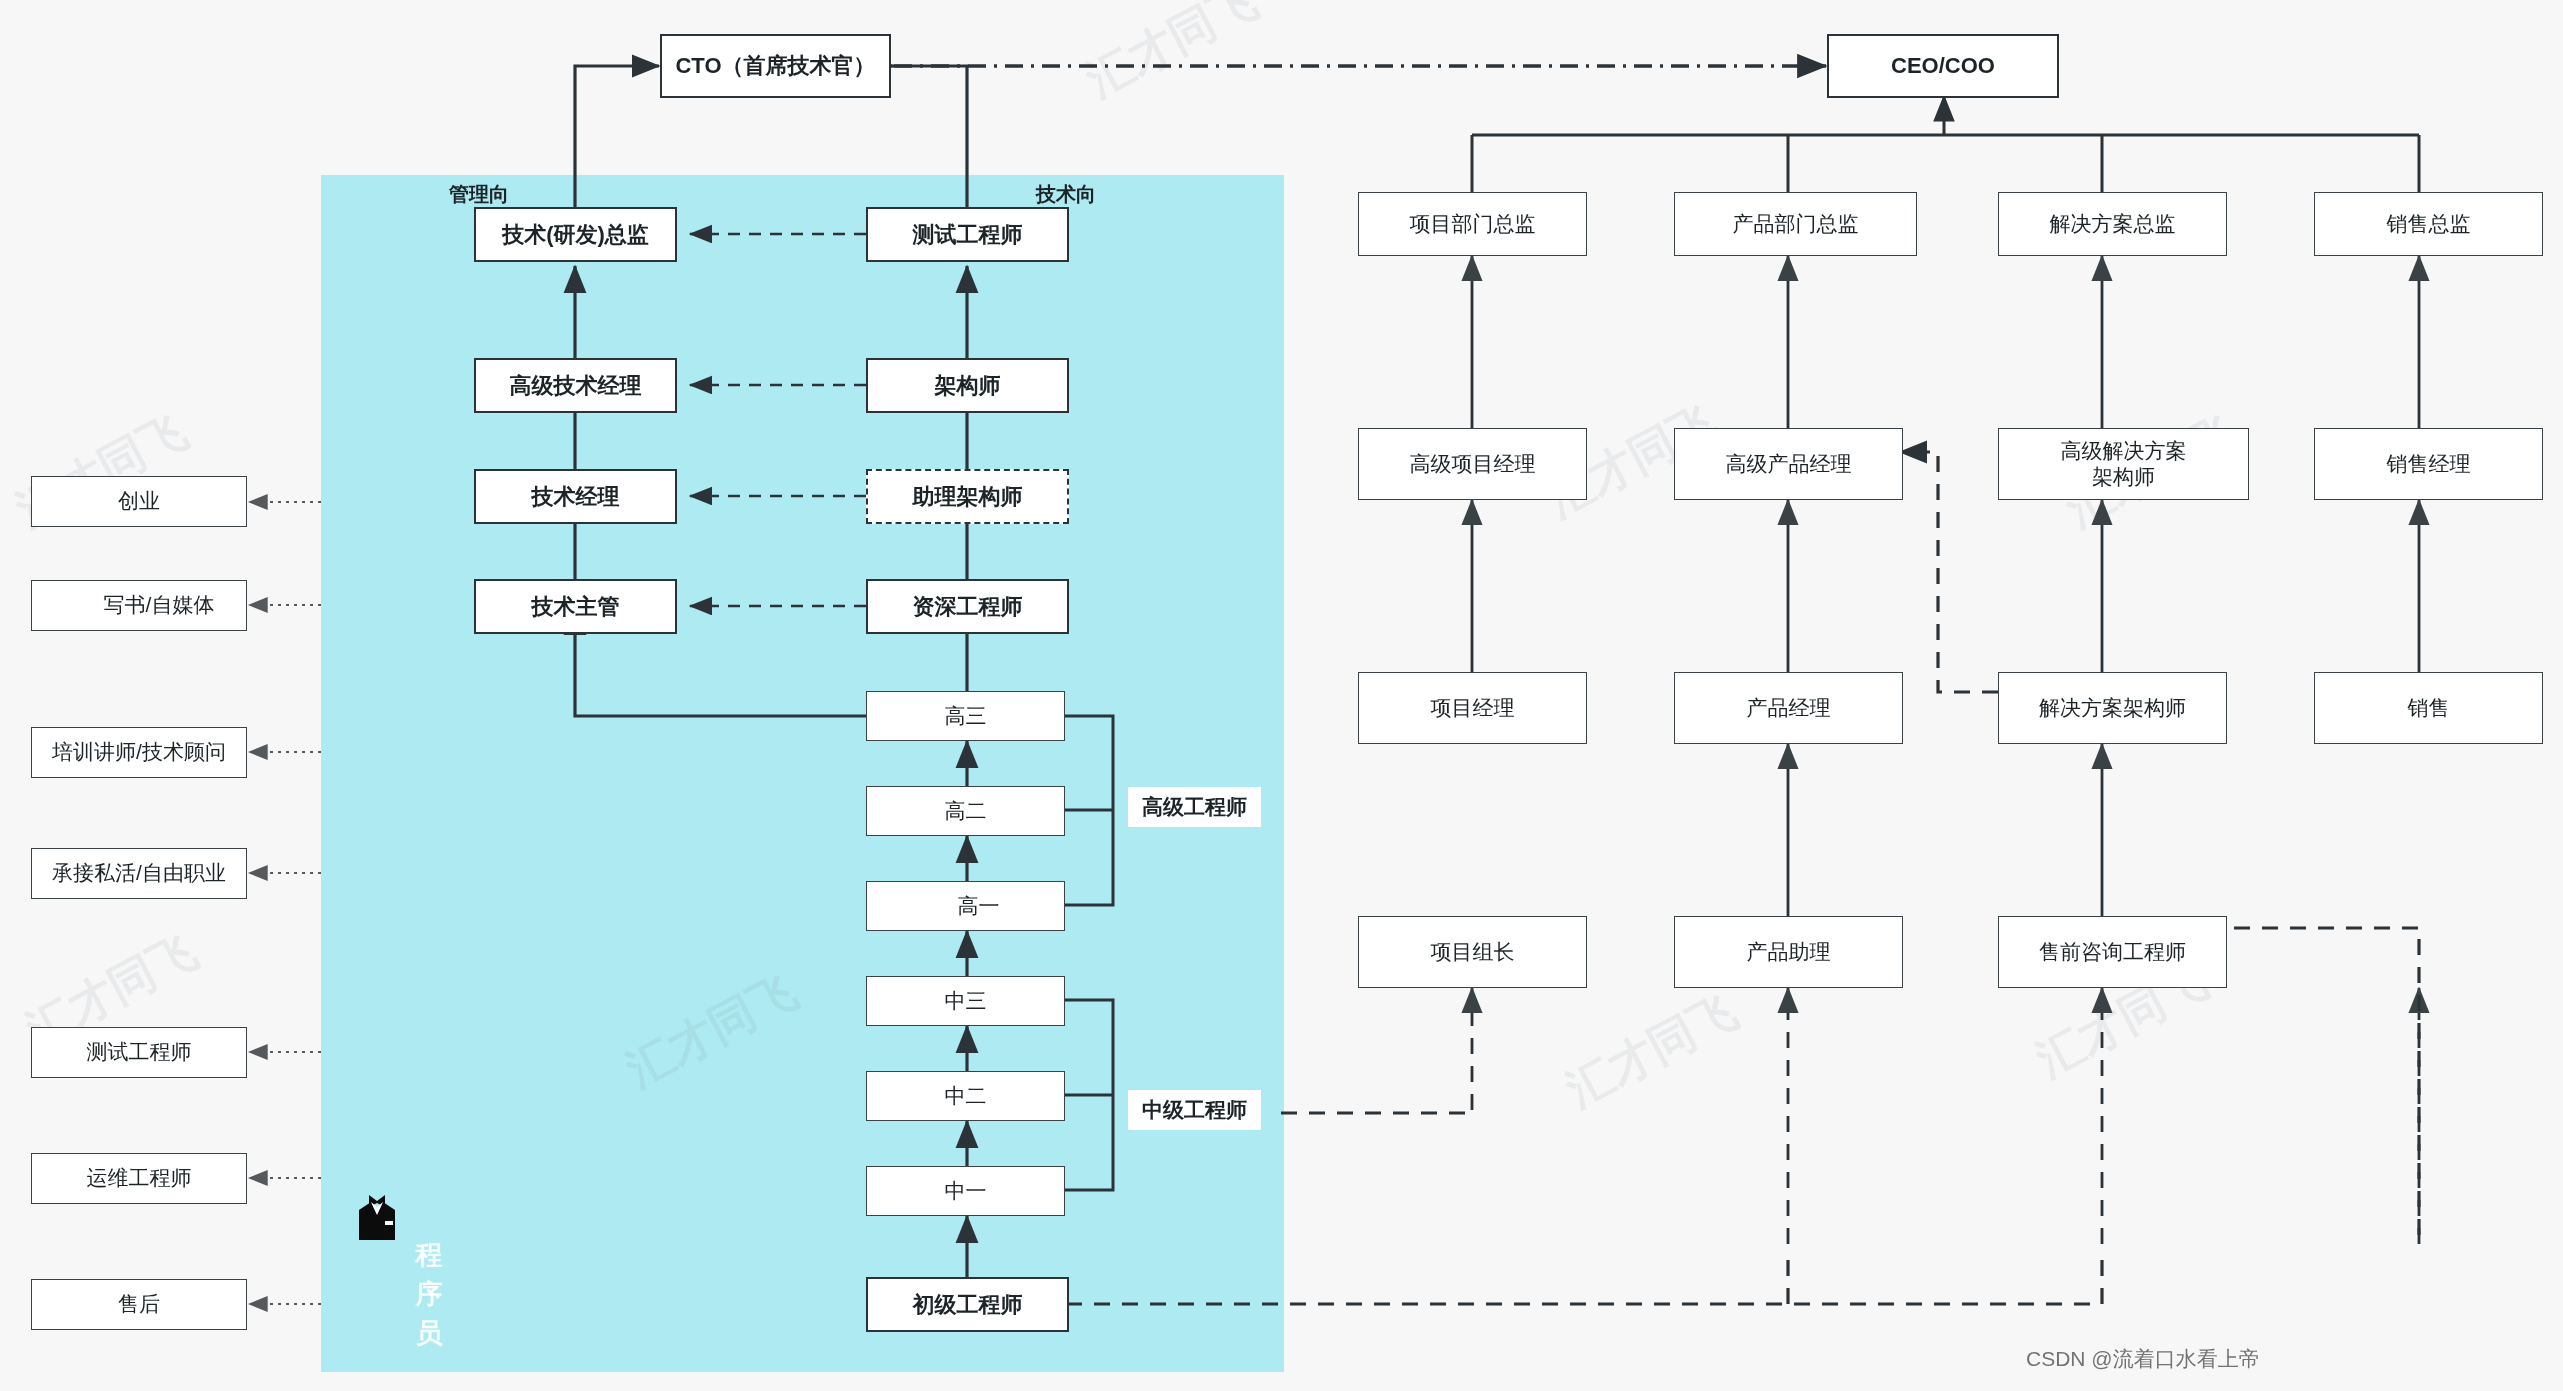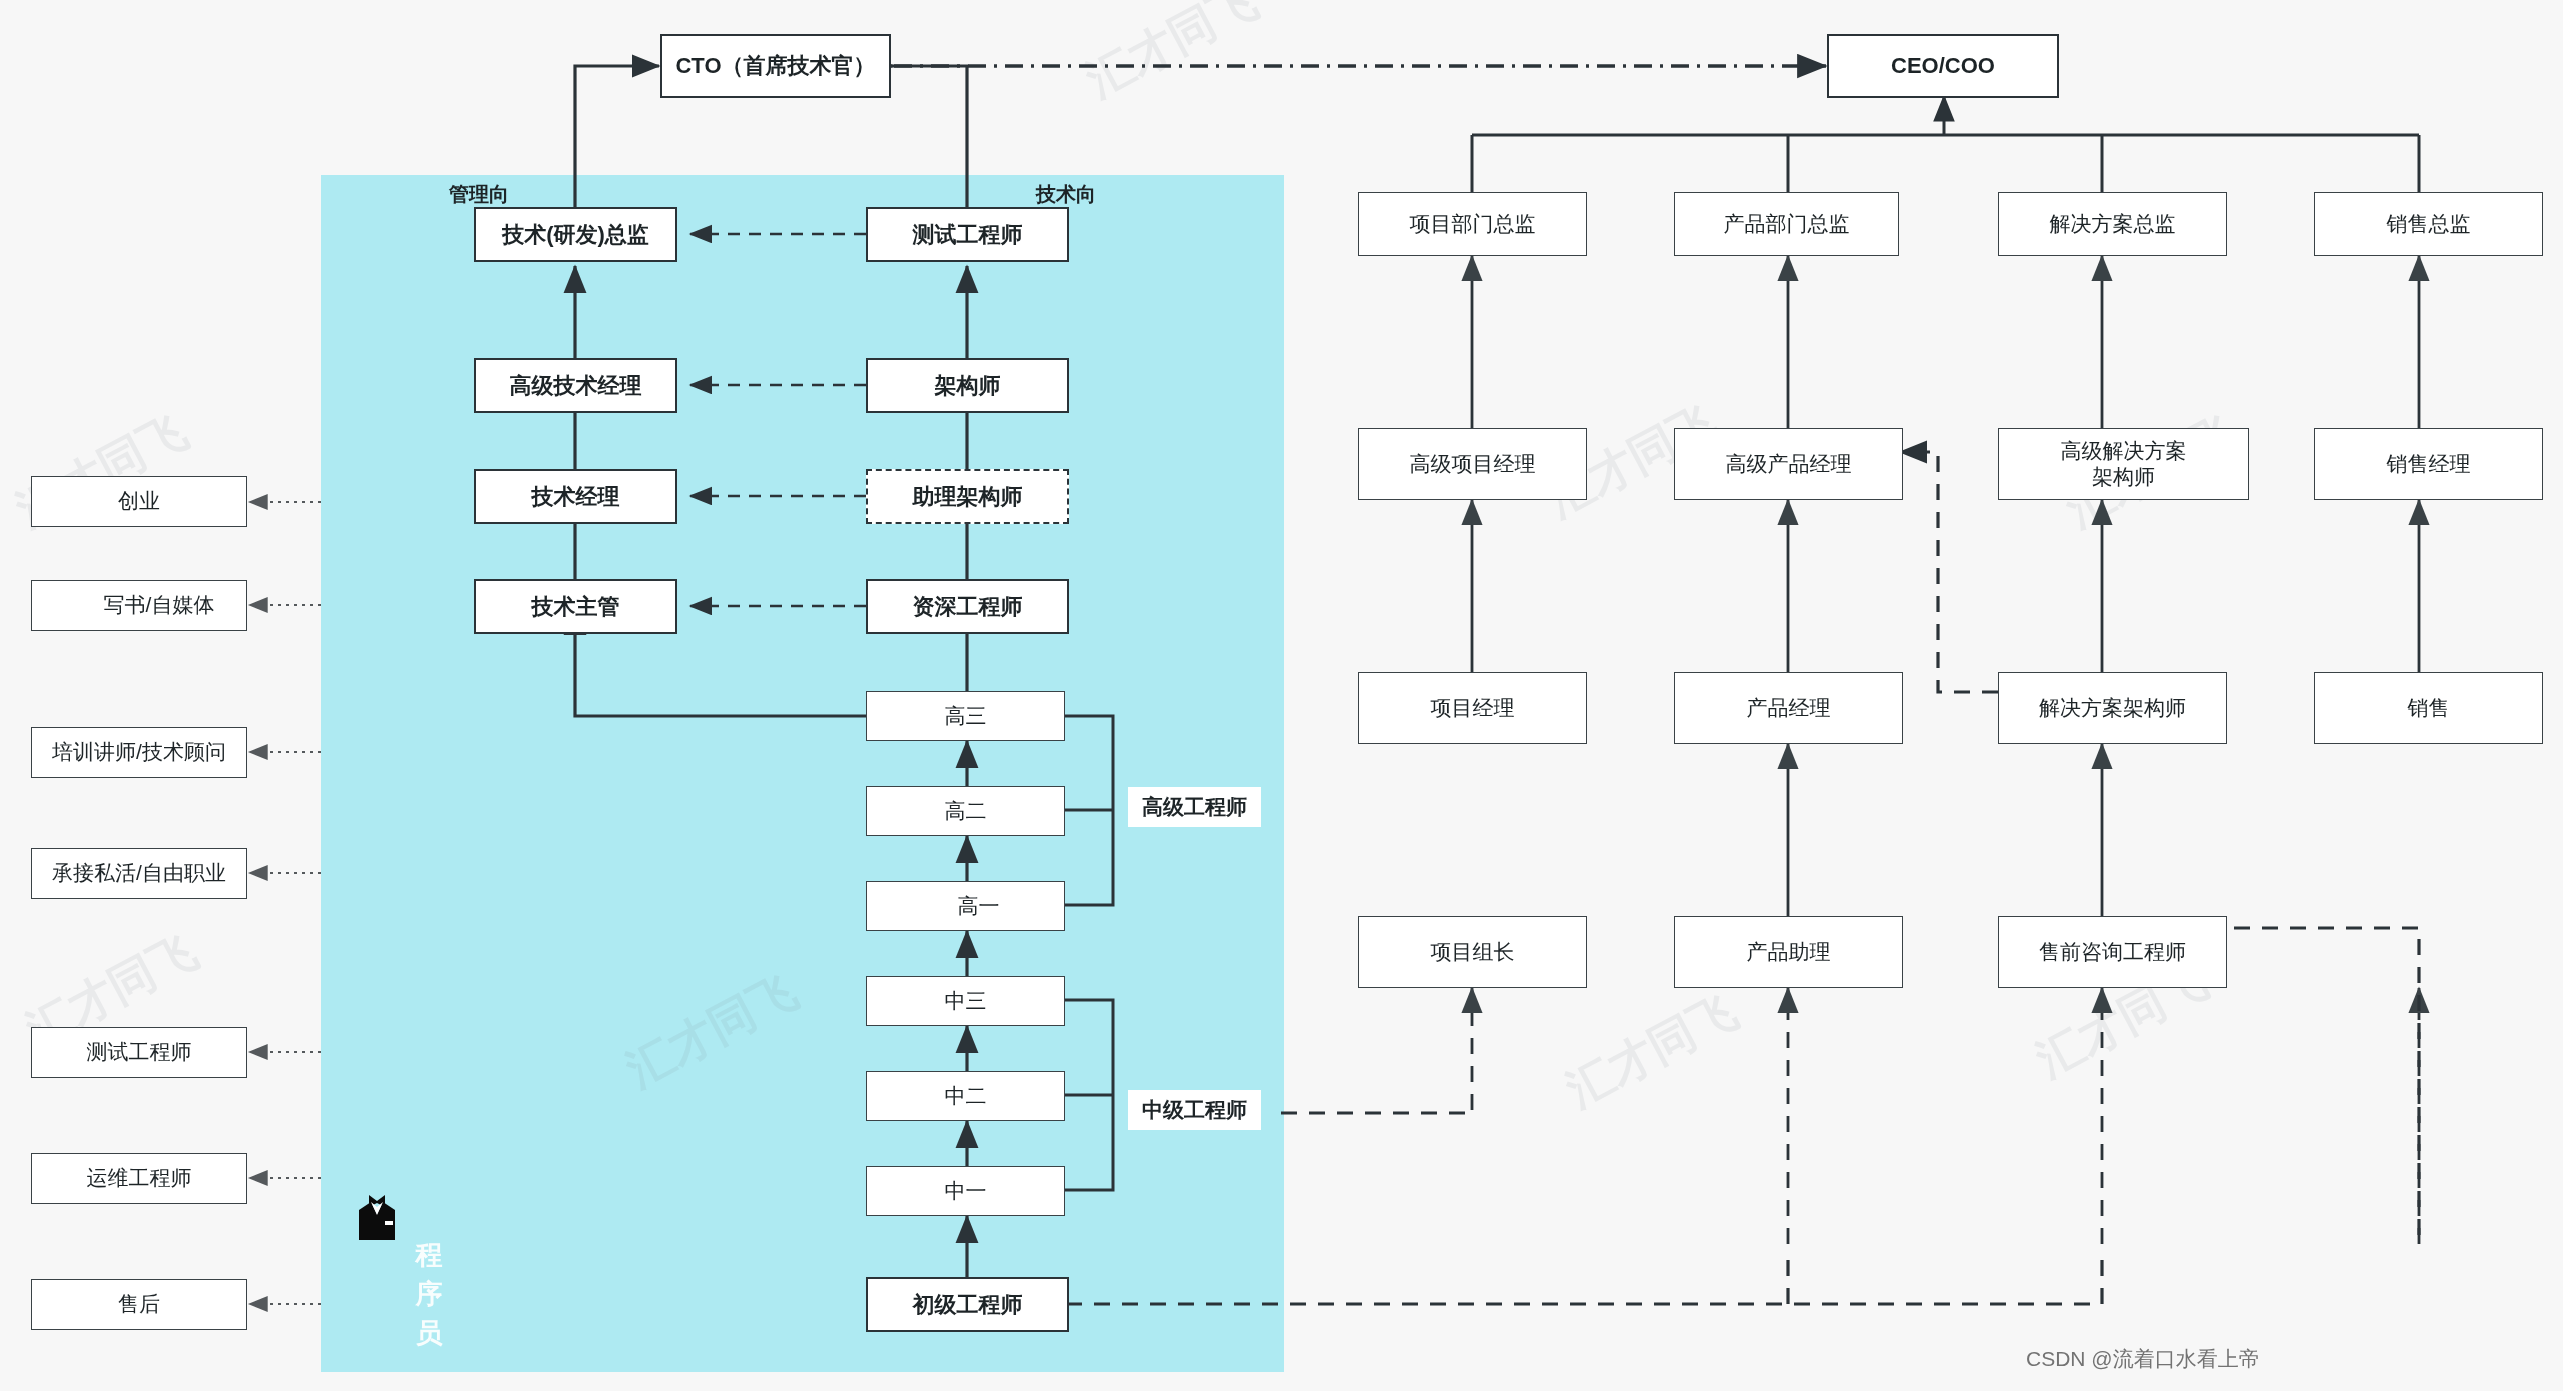--- a/index.html
+++ b/index.html
@@ -199,21 +199,21 @@
 <div class="node thin" style="left:31px;top:848px;width:216px;height:51px;">承接私活/自由职业</div>
 <div class="node thin" style="left:31px;top:1027px;width:216px;height:51px;">测试工程师</div>
 <div class="node thin" style="left:31px;top:1153px;width:216px;height:51px;">运维工程师</div>
 <div class="node thin" style="left:31px;top:1279px;width:216px;height:51px;">售后</div>
 
 <div class="node thin" style="left:1358px;top:192px;width:229px;height:64px;">项目部门总监</div>
 <div class="node thin" style="left:1358px;top:428px;width:229px;height:72px;">高级项目经理</div>
 <div class="node thin" style="left:1358px;top:672px;width:229px;height:72px;">项目经理</div>
 <div class="node thin" style="left:1358px;top:916px;width:229px;height:72px;">项目组长</div>
 
-<div class="node thin" style="left:1674px;top:192px;width:225px;height:64px;">产品部门总监</div>
+<div class="node thin" style="left:1674px;top:192px;width:243px;height:64px;">产品部门总监</div>
 <div class="node thin" style="left:1674px;top:428px;width:229px;height:72px;">高级产品经理</div>
 <div class="node thin" style="left:1674px;top:672px;width:229px;height:72px;">产品经理</div>
 <div class="node thin" style="left:1674px;top:916px;width:229px;height:72px;">产品助理</div>
 
 <div class="node thin" style="left:1998px;top:192px;width:229px;height:64px;">解决方案总监</div>
 <div class="node thin" style="left:1998px;top:428px;width:251px;height:72px;white-space:pre-line;"><span style="white-space:pre-line;">高级解决方案
 架构师</span></div>
 <div class="node thin" style="left:1998px;top:672px;width:229px;height:72px;">解决方案架构师</div>
 <div class="node thin" style="left:1998px;top:916px;width:229px;height:72px;">售前咨询工程师</div>
 

